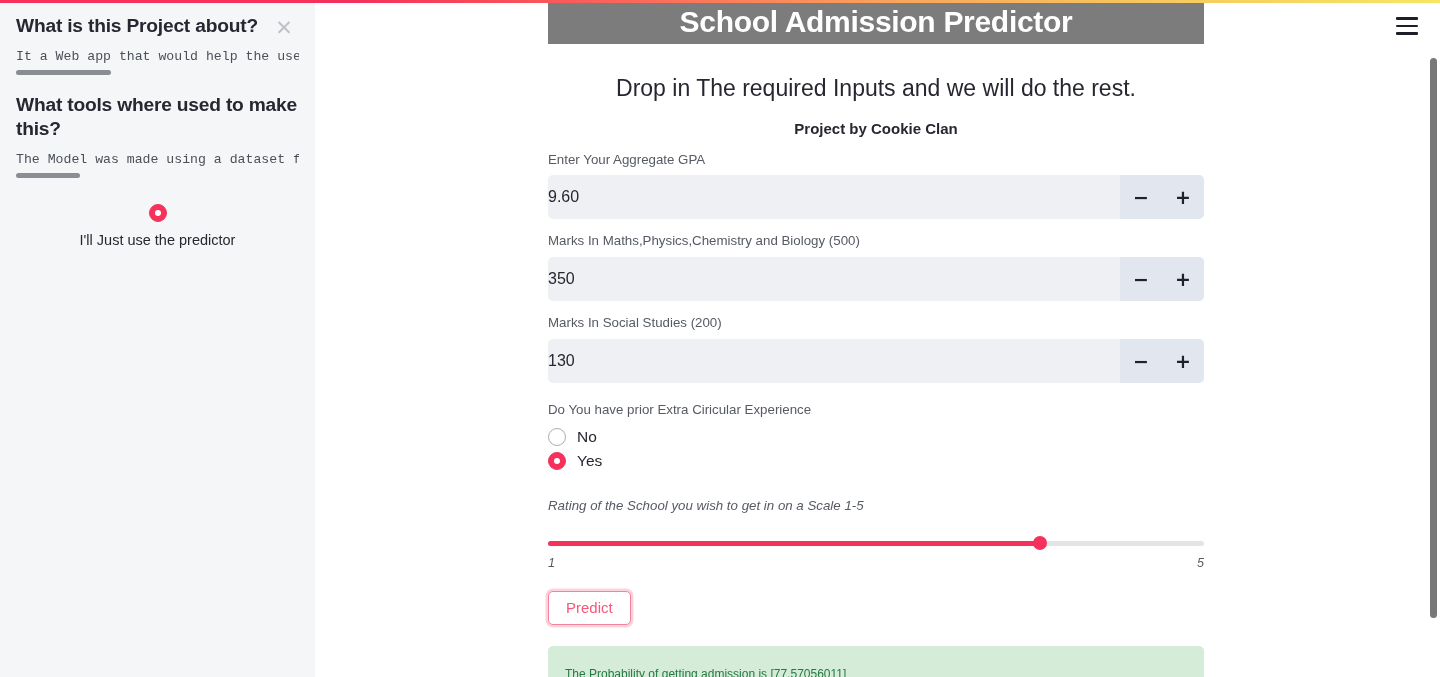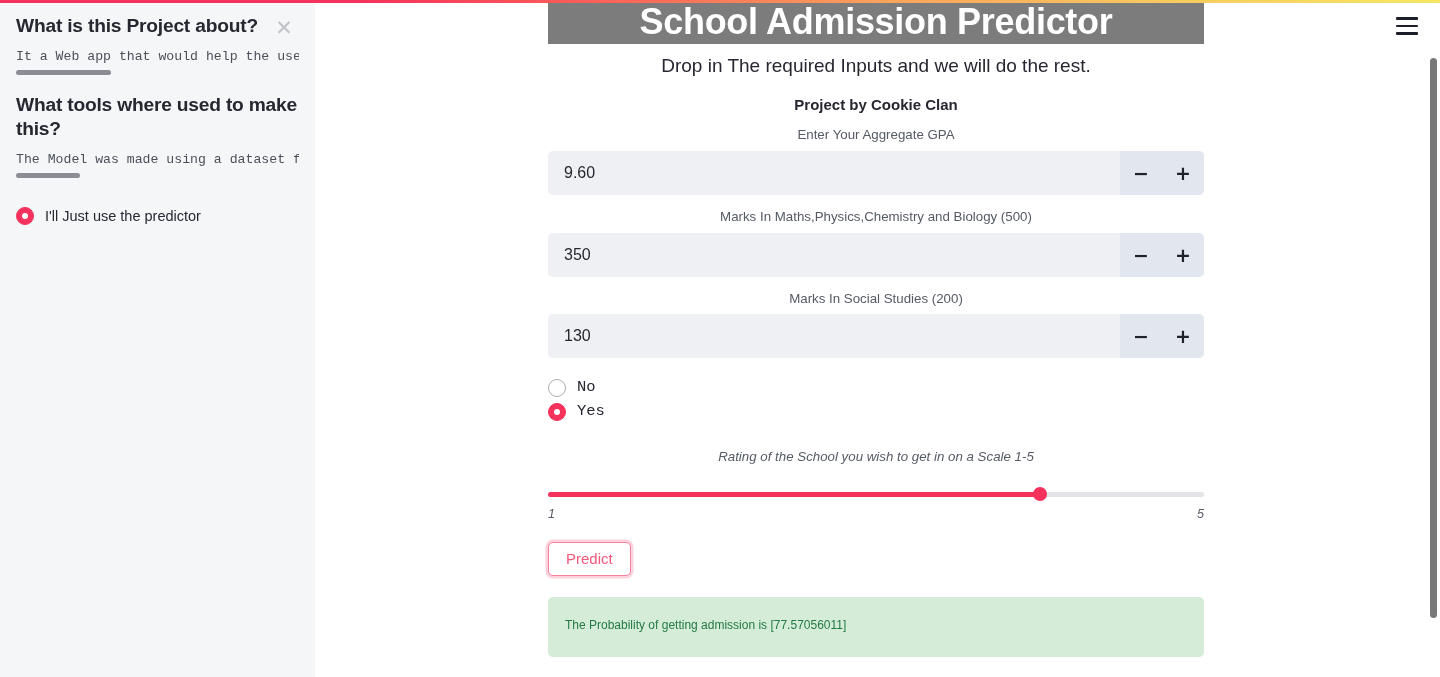--- a/index.html
+++ b/index.html
@@ -65,20 +65,21 @@
     margin-top: 4px;
   }
 
   .sb-radio-group { margin-top: 26px; }
   .sb-radio-row {
     display: flex; align-items: center;
     gap: 11px;
     height: 24px;
     margin-bottom: 2px;
     cursor: pointer;
+    flex-direction: column;
   }
   .radio {
     width: 18px; height: 18px;
     border-radius: 50%;
     border: 1.6px solid #a9acb3;
     background: #ffffff;
     flex: 0 0 auto;
     position: relative;
   }
   .radio.on {
@@ -126,62 +127,61 @@
   #app-title-bar {
     background: #7c7c7c;
     height: 42px;
     display: flex;
     align-items: center;
     justify-content: center;
     margin-top: 2px;
   }
   #app-title {
     color: #ffffff;
-    font-size: 36px;
+    font-size: 30px;
     font-weight: 700;
     letter-spacing: -0.3px;
     line-height: 1;
     padding-bottom: 2px;
   }
   #subtitle {
     text-align: center;
-    font-size: 19px;
-    color: #262730;
-    margin-top: 12px;
+    font-size: 23px;
+    color: #262730;
+    margin-top: 32px;
     line-height: 1.1;
   }
   #byline {
     text-align: center;
     font-size: 15px;
     font-weight: 700;
     color: #262730;
     margin-top: 20px;
     line-height: 1.1;
   }
 
   .field { margin-top: 13px; }
   .field-label {
     font-size: 13.3px;
     color: #555a63;
     line-height: 1.4;
     margin-bottom: 6px;
-    text-align: center;
   }
   .num-input {
     display: flex;
     height: 44px;
     border-radius: 5px;
     overflow: hidden;
     background: #eef0f4;
   }
   .num-value {
     flex: 1 1 auto;
     display: flex;
     align-items: center;
-    padding-left: 16px;
+    padding-left: 0;
     font-size: 16px;
     color: #262730;
   }
   .num-steppers {
     flex: 0 0 84px;
     background: #e2e6ee;
     display: flex;
     align-items: center;
     justify-content: space-around;
   }
@@ -195,21 +195,20 @@
     font-family: "DejaVu Sans", sans-serif;
   }
 
   
   .main-radio-group { margin-top: 4px; }
   .main-radio-row {
     display: flex; align-items: center;
     gap: 11px;
     height: 24px;
     cursor: pointer;
-    font-family: Liberation Mono, monospace;
   }
   .main-radio-label {
     font-size: 15.5px;
     color: #262730;
     line-height: 1;
   }
 
   
   #slider-field { margin-top: 24px; font-style: italic; }
   .slider-track-wrap {
@@ -376,20 +375,21 @@
       <div class="num-value">130</div>
       <div class="num-steppers">
         <div class="stepper-btn">−</div>
         <div class="stepper-btn">+</div>
       </div>
     </div>
   </div>
 
   
   <div class="field" style="margin-top:18px">
+    <div class="field-label">Do You have prior Extra Ciricular Experience</div>
     <div class="main-radio-group">
       <div class="main-radio-row">
         <span class="radio"></span>
         <span class="main-radio-label">No</span>
       </div>
       <div class="main-radio-row">
         <span class="radio on"></span>
         <span class="main-radio-label">Yes</span>
       </div>
     </div>

